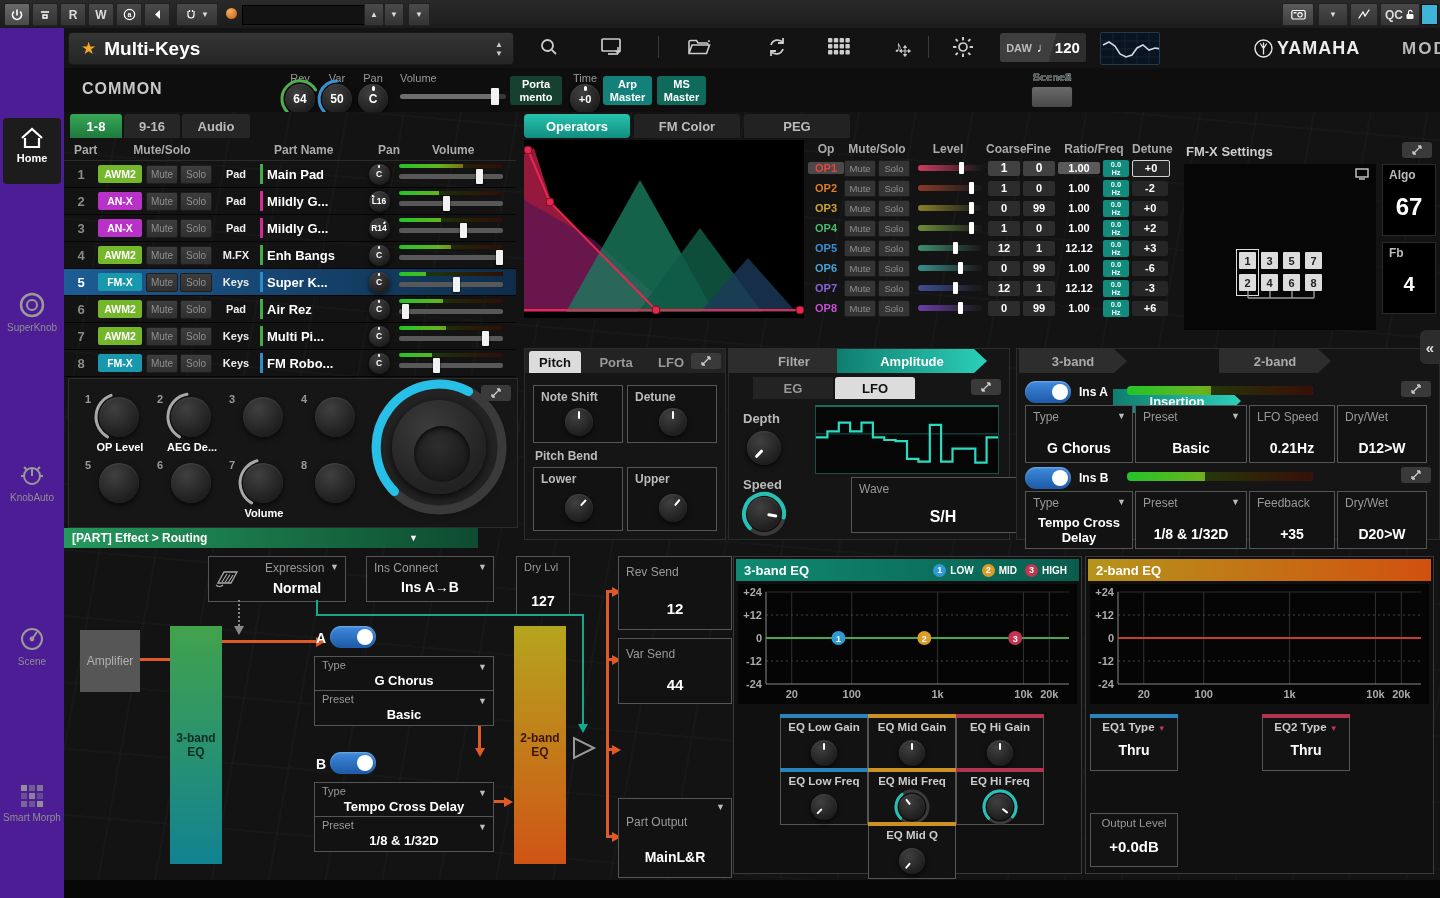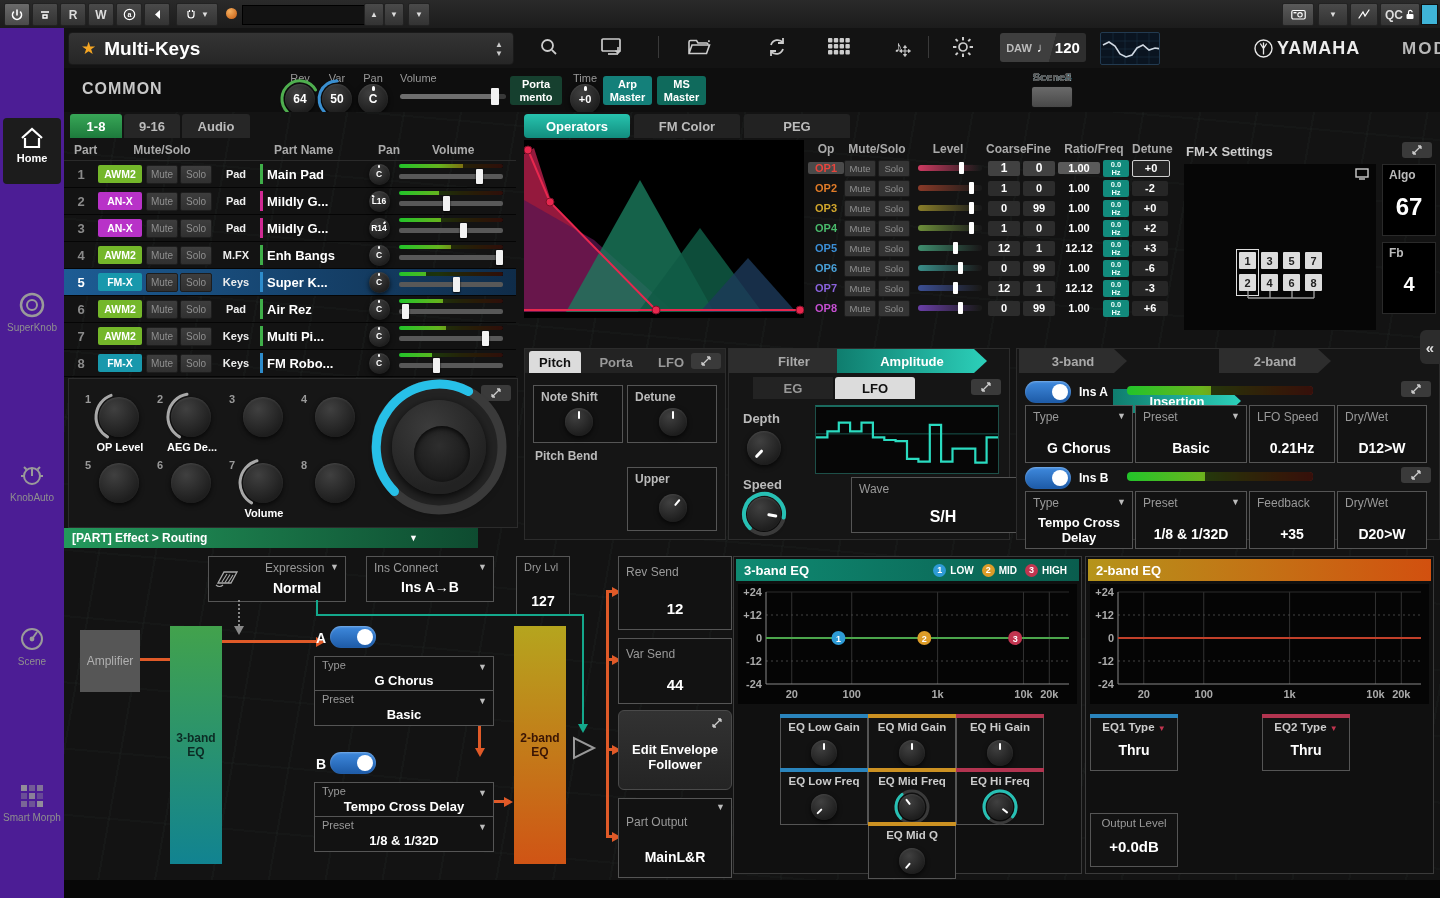--- a/index.html
+++ b/index.html
@@ -905,20 +905,26 @@
             <div class="tick" style="transform: rotate(0deg);"></div>
           </div>
       </div>
       <div class="fbox" style="left:102px;top:36px;width:88px;height:56px;">
         <div class="fl" style="font-size:12px;font-weight:bold;color:#bbb;">Detune</div>
         <div class="knob small" style="position:absolute;left:31px;top:22px;width:28px;height:28px;">
             <div class="tick" style="transform: rotate(0deg);"></div>
           </div>
       </div>
       <div class="abs" style="left:10px;top:100px;color:#bbb;font-size:12px;font-weight:bold;">Pitch Bend</div>
+      <div class="fbox" style="left:8px;top:118px;width:88px;height:62px;">
+        <div class="fl" style="font-size:12px;font-weight:bold;color:#bbb;">Lower</div>
+        <div class="knob small" style="position:absolute;left:31px;top:26px;width:28px;height:28px;">
+            <div class="tick" style="transform: rotate(42deg);"></div>
+          </div>
+      </div>
       <div class="fbox" style="left:102px;top:118px;width:88px;height:62px;">
         <div class="fl" style="font-size:12px;font-weight:bold;color:#bbb;">Upper</div>
         <div class="knob small" style="position:absolute;left:31px;top:26px;width:28px;height:28px;">
             <div class="tick" style="transform: rotate(40deg);"></div>
           </div>
       </div>
     </div>
 
     <div class="panel" style="left:664px;top:236px;width:280px;height:190px;">
       <div class="chev" style="left:0px;top:0px;width:130px;">Filter</div>
@@ -1126,27 +1132,20 @@
       <div class="fv" style="bottom:3px;font-size:13px;">1/8 &amp; 1/32D</div>
     </div>
 
     <div class="fbox" style="left:554px;top:444px;width:112px;height:72px;">
       <div class="fl" style="top:8px;">Rev Send</div>
       <div class="fv" style="bottom:12px;font-size:15px;">12</div>
     </div>
     <div class="fbox" style="left:554px;top:526px;width:112px;height:64px;">
       <div class="fl" style="top:8px;">Var Send</div>
       <div class="fv" style="bottom:10px;font-size:15px;">44</div>
-    </div>
-    <div class="abs" style="left:554px;top:598px;width:112px;height:78px;background:linear-gradient(#323232,#242424);border:1px solid #4a4a4a;border-radius:6px;">
-      <svg class="abs" style="right:8px;top:6px;" width="12" height="12" viewBox="0 0 12 12">
-          <path d="M2 10 10 2M2 10h3M2 10V7M10 2H7M10 2v3" stroke="#ccc" stroke-width="1.3" fill="none"></path>
-        </svg>
-      <div class="abs ctr preline" style="inset:14px 0 0 0;color:#fff;font-size:13px;font-weight:bold;">Edit Envelope
-Follower</div>
     </div>
     <div class="fbox" style="left:554px;top:686px;width:112px;height:78px;">
       <span class="dd" style="top:3px;">▼</span>
       <div class="fl" style="top:16px;">Part Output</div>
       <div class="fv" style="bottom:12px;">MainL&amp;R</div>
     </div>
 
     <div class="eqpanel" style="left:669px;top:444px;width:347px;height:316px;">
       <div class="eqhdr" style="background:linear-gradient(90deg,#0f8a72,#0a5d4e);">
         <span>3-band EQ</span>

